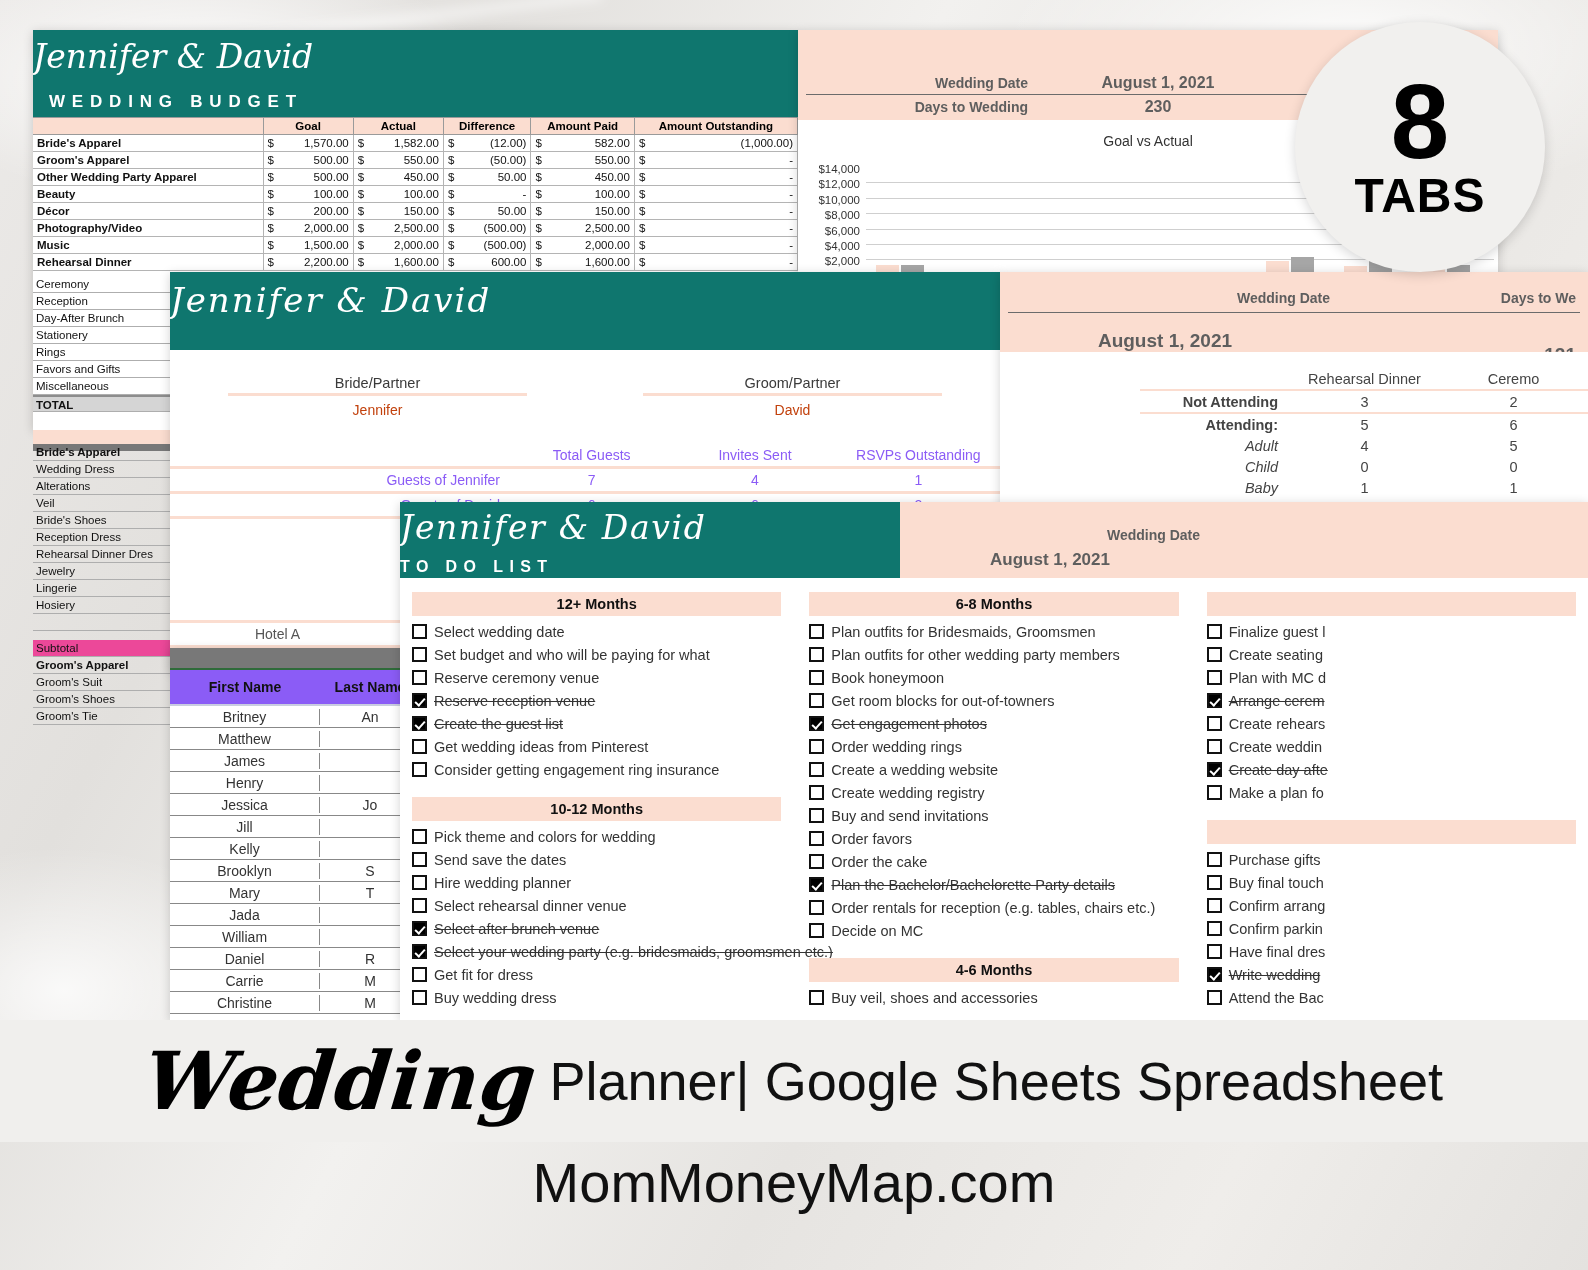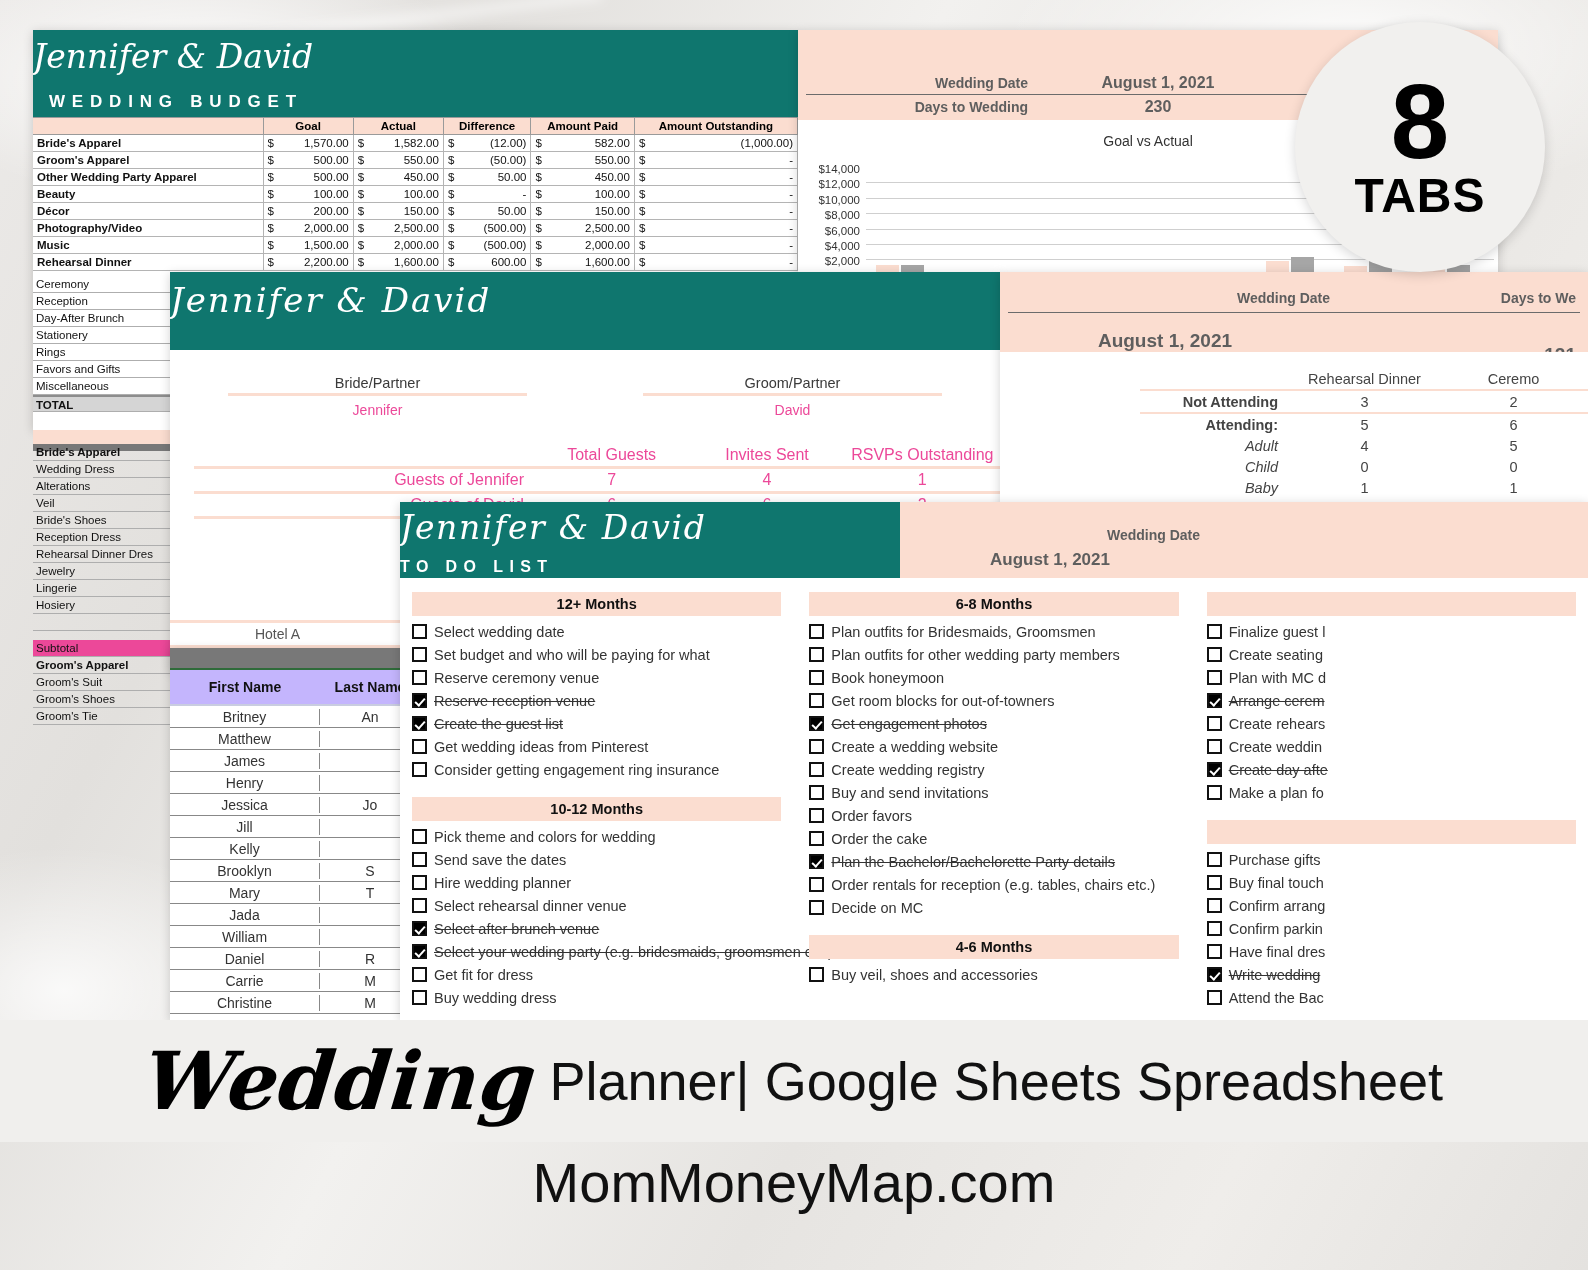--- a/index.html
+++ b/index.html
@@ -103,38 +103,38 @@
   
   #guest { left:170px; top:272px; width:830px; height:400px; }
   #guest .hdr-band { height:78px; }
   #guest .script-name { font-size:34px; letter-spacing:.06em; position:absolute; left:0; right:0; top:8px; }
   #guest .sub-title { font-size:16px; position:absolute; left:0; right:0; top:56px; }
   .gbody { position:relative; background:#fff; height:322px; }
   .partner-cols { position:absolute; top:25px; left:0; right:0; display:flex; }
   .pcol { flex:1; text-align:center; }
   .pcol .cap { font-size:14.5px; color:#3a3a3a; }
   .pcol .ul { height:3px; background:#fbddd0; margin:2px 58px 0; }
-  .pcol .val { font-size:14px; color:#ec4899; margin-top:6px; }
-
-  .gtable { position:absolute; top:94px; left:0; right:0; font-size:16px; color:#ec4899;padding-left:24px; }
+  .pcol .val { font-size:14px; color:#c2410c; margin-top:6px; }
+
+  .gtable { position:absolute; top:94px; left:0; right:0; font-size:14px; color:#8b5cf6; }
   .gtable .hrow, .gtable .grow { display:flex; align-items:center; height:22px; }
   .gtable .c0 { width:340px; text-align:right; padding-right:10px; }
   .gtable .c1, .gtable .c2, .gtable .c3 { flex:1; text-align:center; }
   .gtable .pinkline { height:3px; background:#fbddd0; }
 
   .hotels { position:absolute; top:248px; left:0; right:0; font-size:14px; color:#555; }
   .hotels .hrow { display:flex; height:22px; align-items:center; }
   .hotels .hname { width:215px; text-align:center; }
   .hotels .rooms { flex:1; text-align:right; padding-right:34px; color:#3a3a3a; }
   .hotels .pinkline { height:3px; background:#fbddd0; }
 
   
   #names { left:170px; top:648px; width:250px; height:372px; background:#fff; }
   #names .greycap { height:22px; background:#787878; border-bottom:2px solid #2f6b3a; }
-  #names .thead { height:36px; background:#c4b5fd; display:flex; align-items:center; border-bottom:2px solid #c9cde0; }
+  #names .thead { height:36px; background:#8b5cf6; display:flex; align-items:center; border-bottom:2px solid #c9cde0; }
   #names .thead .c { font-weight:700; font-size:14px; color:#111; }
   #names .thead .c.first { width:150px; text-align:center; }
   #names .thead .c.last { flex:1; text-align:center; }
   #names .nrow { display:flex; height:22px; align-items:center; border-bottom:1px solid #888; font-size:14px; color:#333; }
   #names .nrow .first { width:150px; text-align:center; border-right:1px solid #888; }
   #names .nrow .last { flex:1; text-align:center; }
 
   
   #rsvp { left:1000px; top:272px; width:588px; height:250px; }
   #rsvp .pinkhead { height:80px; }
@@ -696,20 +696,24 @@
         <div class="task">
           <span class="cbox"></span>
           <span class="tlabel">Get room blocks for out-of-towners</span>
         </div>
         <div class="task done">
           <span class="cbox on"></span>
           <span class="tlabel">Get engagement photos</span>
         </div>
         <div class="task">
           <span class="cbox"></span>
+          <span class="tlabel">Order wedding rings</span>
+        </div>
+        <div class="task">
+          <span class="cbox"></span>
           <span class="tlabel">Create a wedding website</span>
         </div>
         <div class="task">
           <span class="cbox"></span>
           <span class="tlabel">Create wedding registry</span>
         </div>
         <div class="task">
           <span class="cbox"></span>
           <span class="tlabel">Buy and send invitations</span>
         </div>

